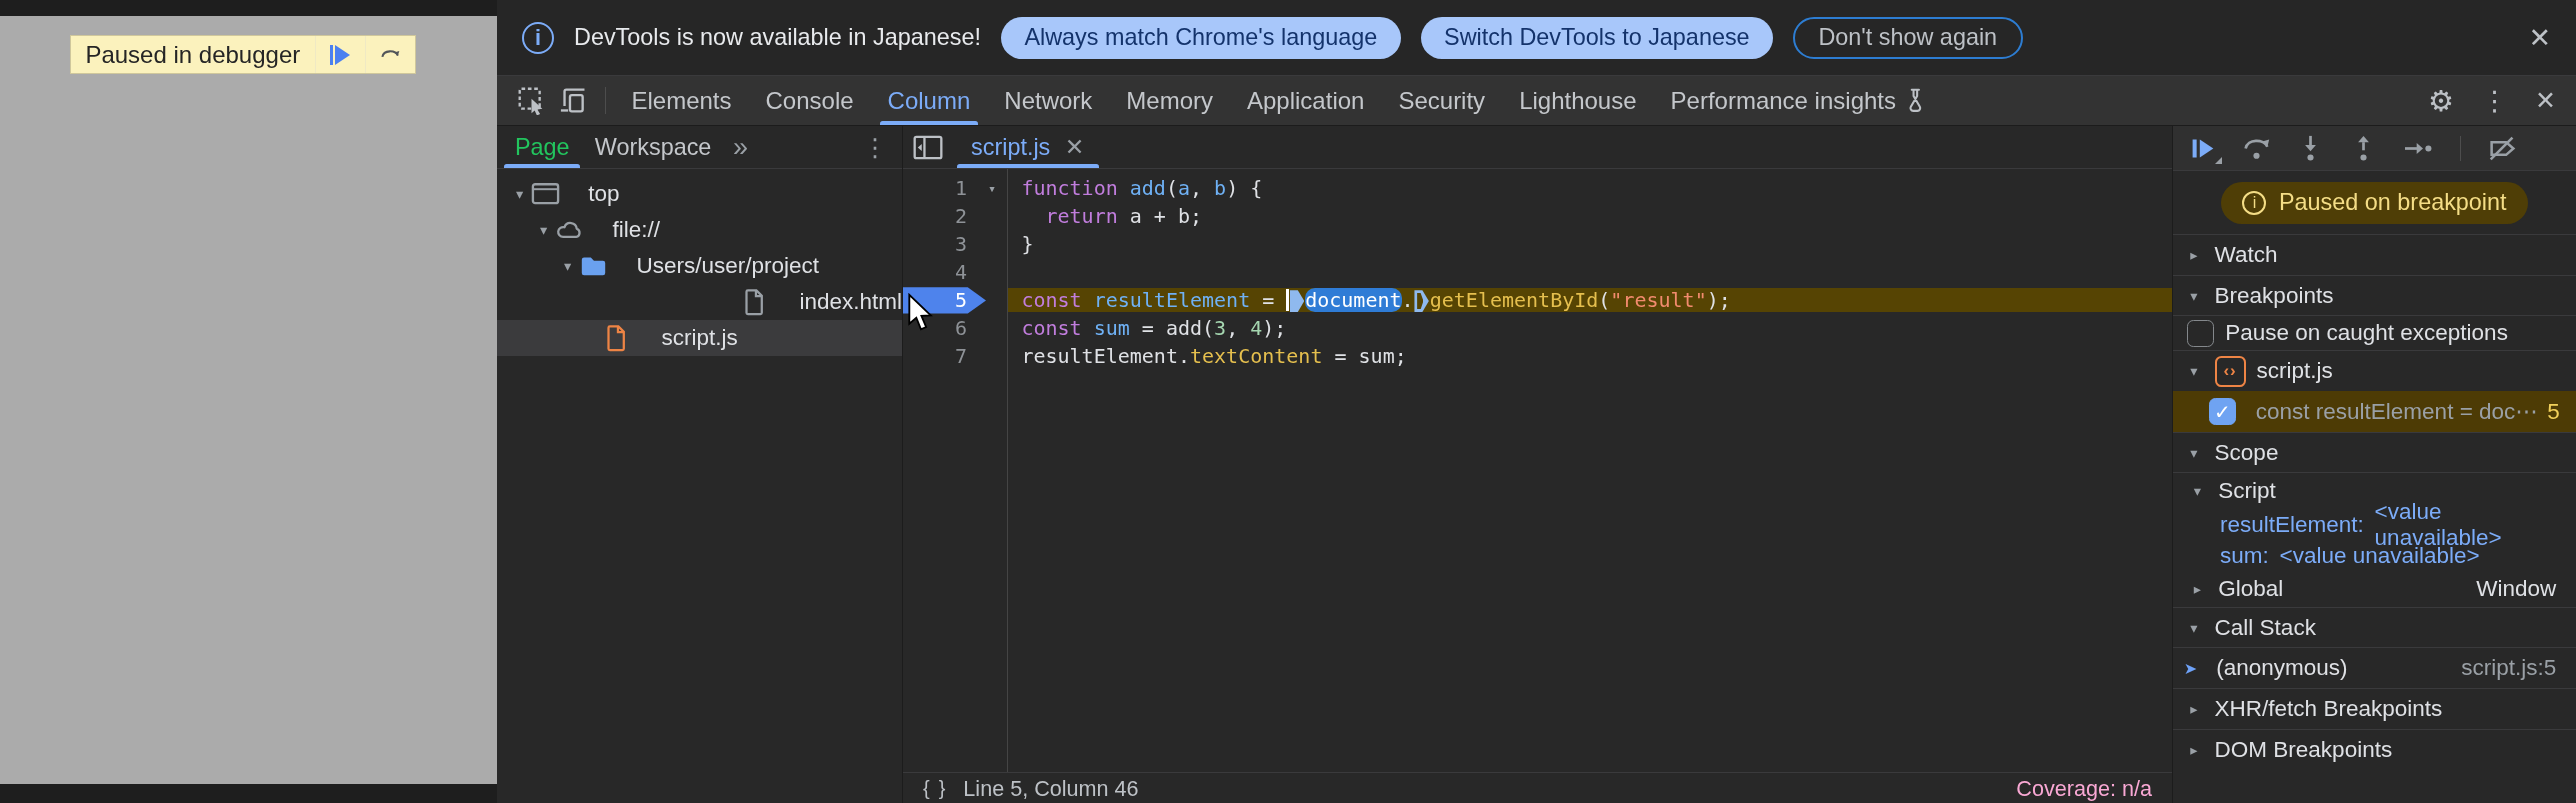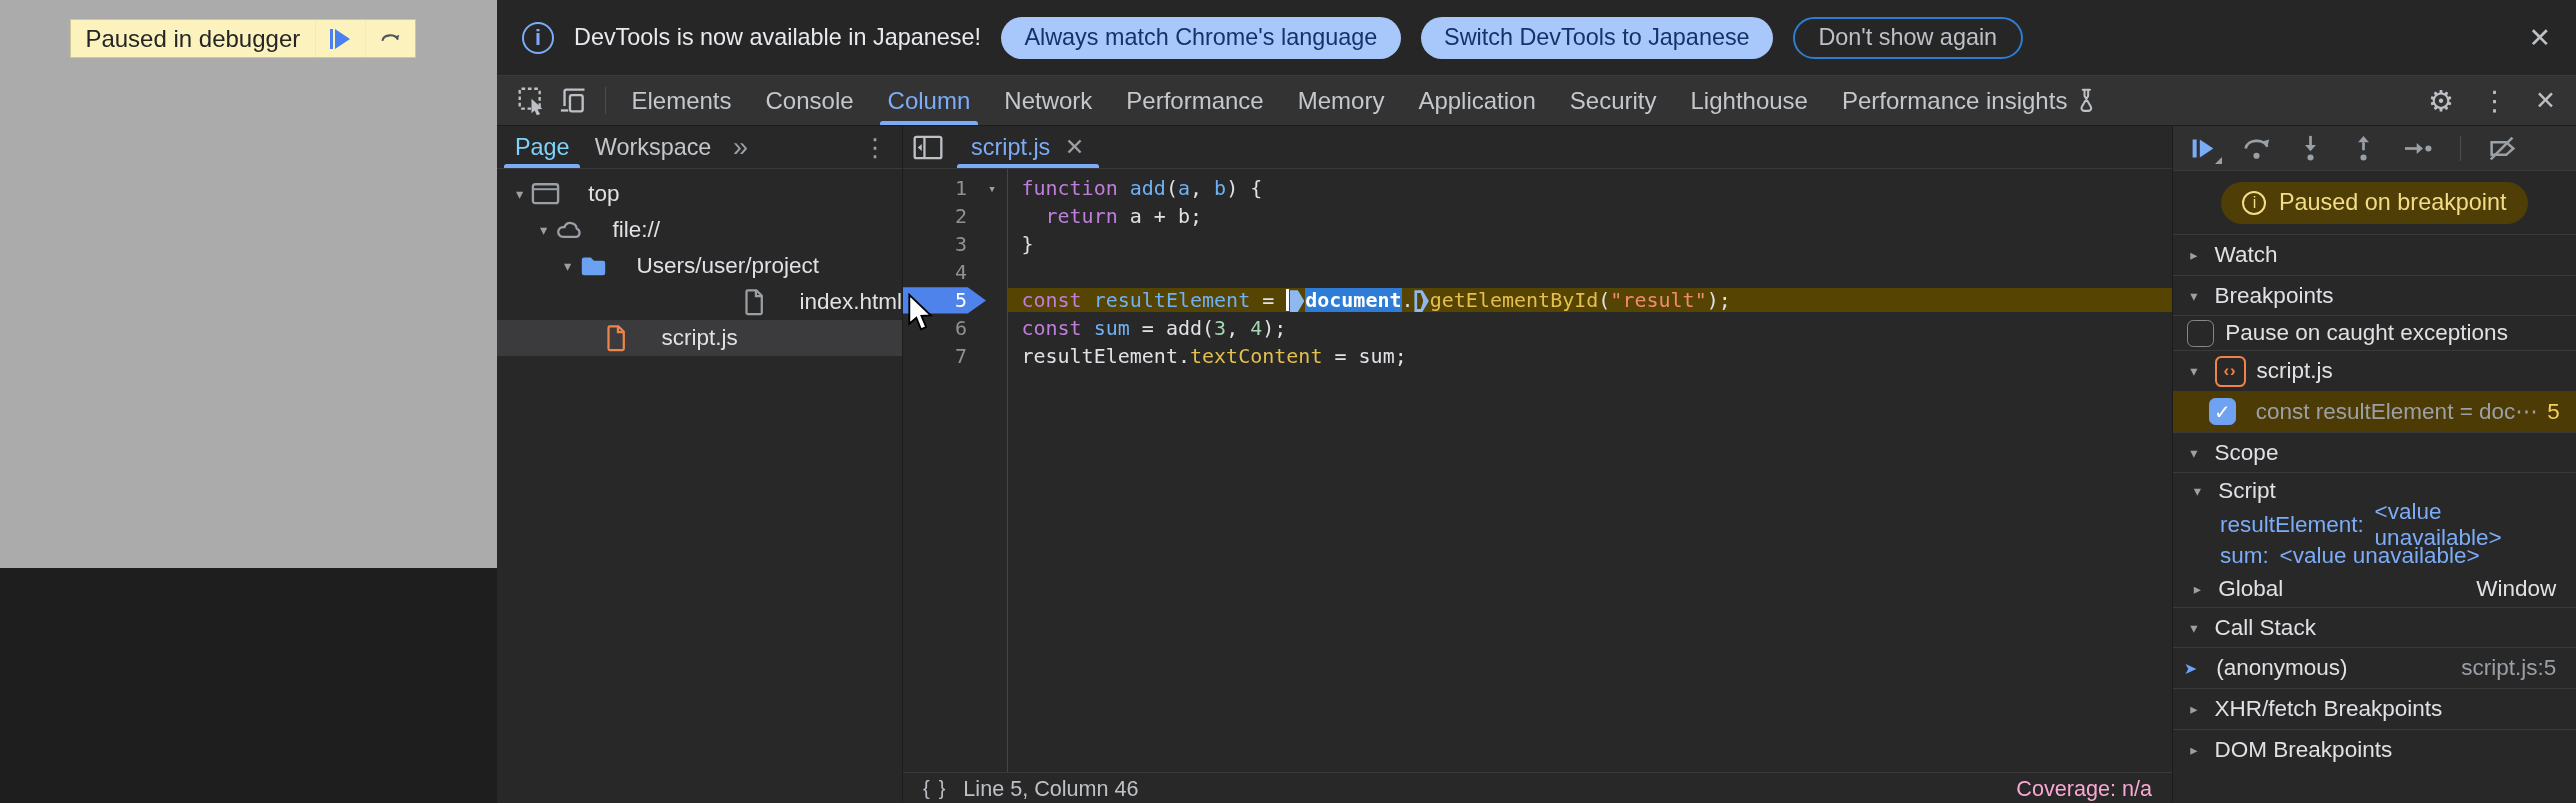--- a/index.html
+++ b/index.html
@@ -1,21 +1,21 @@
 <!DOCTYPE html>
 <html style="font-size:14.4px"><head>
 <meta charset="utf-8">
 <style>
   * { box-sizing: border-box; margin: 0; padding: 0; }
   html,body { width:2576px; height:804px; overflow:hidden; background:#1e1e1e;
               font-family:"Liberation Sans", sans-serif; }
   .stage { position:relative; width:2576px; height:804px; }
 
   
-  .page-area { position:absolute; left:0; top:0; width:497px; height:568px; background:#ababab; }
+  .page-area { position:absolute; left:0; top:16px; width:497px; height:768px; background:#ababab; }
   .paused-bar { position:absolute; left:70px; top:19px; height:39px; display:flex; align-items:stretch;
                 background:#fbf2bd; border:0.9px solid #cfc79c; color:#252525; font-size:24px; }
   .paused-bar .cell { display:flex; align-items:center; padding:0 14.4px; }
   .paused-bar .icon-cell { border-left:1.8px solid #efe9c4; width:50px; justify-content:center; }
   .rbar { display:inline-block; width:4.5px; height:20px; background:#4a80f0; margin-right:2.7px; }
   .rtri { display:inline-block; width:0; height:0; border-left:15.3px solid #4a80f0;
           border-top:10px solid transparent; border-bottom:10px solid transparent; }
 
   
   .devtools { position:absolute; left:497px; top:0; width:2079px; height:804px;
@@ -45,21 +45,21 @@
   .gear { font-size:29px; } .dots { font-size:27px; } .tb-close { font-size:25px; }
 
   
   .content { flex:1; display:flex; min-height:0; }
 
   
   .navigator { width:406px; flex:none; border-right:0.9px solid #1c1c1c; display:flex; flex-direction:column; }
   .nav-tabs { height:43px; flex:none; display:flex; align-items:stretch; border-bottom:0.9px solid #3a3a3c;
               padding-left:5.4px; font-size:23.4px; color:#c4c7cb; }
   .nav-tab { padding:0 12.6px; display:flex; align-items:center; position:relative; }
-  .nav-tab.selected { color:#7dd3fc; }
+  .nav-tab.selected { color:#22c55e; }
   .nav-tab.selected::after { content:""; position:absolute; left:1.8px; right:1.8px; bottom:0; height:3.6px;
                              background:#7cacf8; border-radius:2.7px 2.7px 0 0; }
   .nav-more { display:flex; align-items:center; font-size:27px; color:#9aa0a6; padding:0 9px; }
   .nav-menu { margin-left:auto; display:flex; align-items:center; padding:0 14.4px; color:#9aa0a6; font-size:25px; }
   .tree { padding-top:7.2px; font-size:22.5px; }
   .tree-row { height:36px; display:flex; align-items:center; }
   .tree-row.selected { background:#3b3b3d; }
   .tw-arrow { width:23.4px; flex:none; color:#9aa0a6; font-size:14.4px; text-align:center; }
   .tw-icon { width:32px; flex:none; display:flex; align-items:center; }
   .tw-label { margin-left:25px; white-space:nowrap; }
@@ -80,21 +80,21 @@
   .gutter { width:104px; flex:none; align-self:stretch; display:flex; align-items:center; position:relative; }
   .lnum { position:absolute; right:40px; color:#8e9297; z-index:1; }
   .fold { position:absolute; right:10.8px; color:#9aa0a6; font-size:13.5px; z-index:1; }
   .bp-flag { position:absolute; left:0; top:0.9px; bottom:0.9px; width:83px; background:#4e83ec;
              clip-path:polygon(0 0,78% 0,100% 50%,78% 100%,0 100%); }
   .code-row.exec .lnum { color:#ffffff; }
   .code-line { flex:1; padding-left:14.4px; white-space:pre; }
   .code-row.exec .code-line { background:#564403; }
   .tk-kw { color:#c17ddd; } .tk-vr { color:#6fb1f5; } .tk-prop { color:#e5bf4e; }
   .tk-str { color:#f28b6e; } .tk-num { color:#a5d6b0; } .tk-pl { color:#dfe1e5; }
-  .tk-sel { background:#2f7cd6; color:#fff; border-radius:1px;font-weight:bold; }
+  .tk-sel { background:#2f7cd6; color:#fff; border-radius:10px; }
   .caret { display:inline-block; width:2.7px; height:21.6px; background:#fff; vertical-align:-3.6px; }
   .mk { display:inline-block; width:14.4px; height:21.6px; vertical-align:-4.5px; margin:0 0.9px;
         background:#8fb9ee; clip-path:polygon(0 0,55% 0,100% 50%,55% 100%,0 100%); position:relative; }
   .mk.outline::after { content:""; position:absolute; left:2.7px; top:2.7px; right:5.4px; bottom:2.7px;
         background:#564403; clip-path:polygon(0 0,55% 0,100% 50%,55% 100%,0 100%); }
   .cursor-svg { position:absolute; left:1.8px; top:124px; z-index:5; }
 
   .statusbar { height:32px; flex:none; border-top:0.9px solid #3a3a3c; display:flex; align-items:center;
                padding:0 20px; gap:16px; font-size:21.6px; color:#bdc1c6; }
   .braces { font-size:20px; color:#bdc1c6; letter-spacing:1.8px; }
@@ -188,23 +188,20 @@
           <div class="tab">
             <span>Console</span>
           </div>
           <div class="tab selected">
             <span>Column</span>
           </div>
           <div class="tab">
             <span>Network</span>
           </div>
           <div class="tab">
-            <span>Performance</span>
-          </div>
-          <div class="tab">
             <span>Memory</span>
           </div>
           <div class="tab">
             <span>Application</span>
           </div>
           <div class="tab">
             <span>Security</span>
           </div>
           <div class="tab">
             <span>Lighthouse</span>

